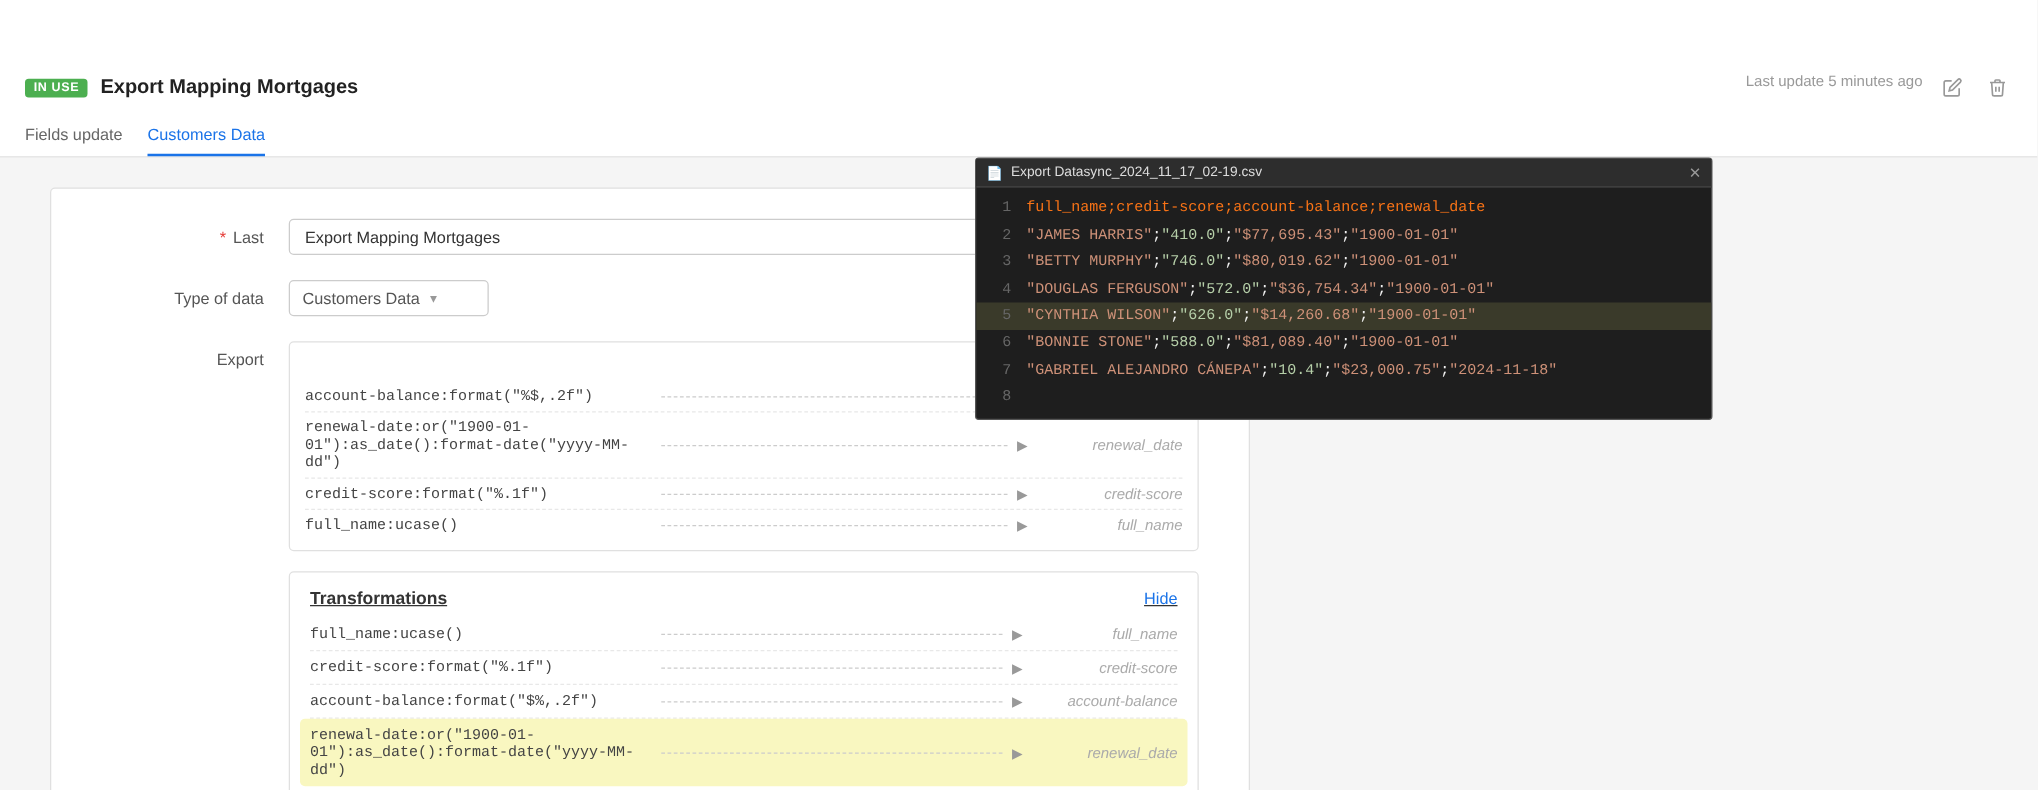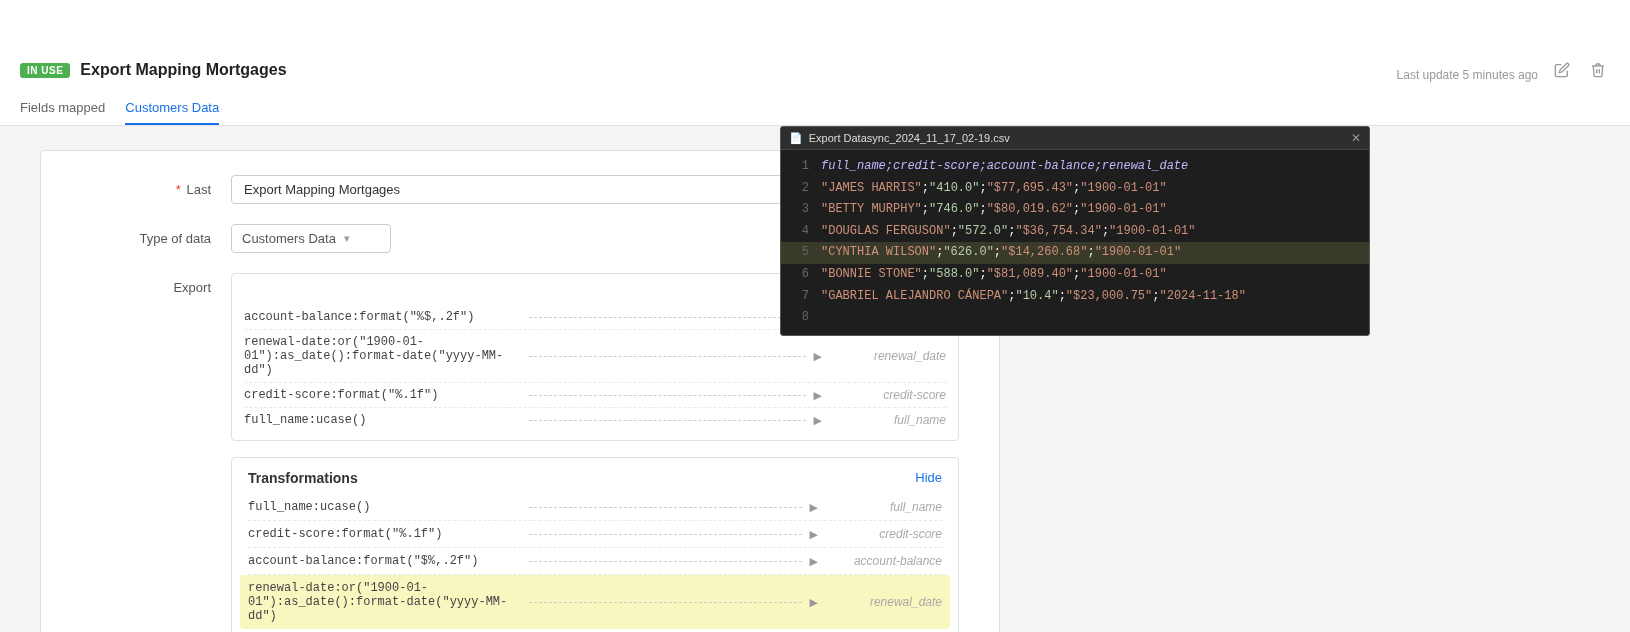--- a/index.html
+++ b/index.html
@@ -6,21 +6,21 @@
     body { font-family: -apple-system, BlinkMacSystemFont, 'Segoe UI', sans-serif; font-size: 13px; background: #f5f5f5; color: #333; }
     
     .page-wrapper { width: 1630px; min-height: 632px; background: #f5f5f5; display: flex; flex-direction: column; }
     
     
     .header { background: #fff; border-bottom: 1px solid #e0e0e0; padding: 14px 20px 0 20px; }
     .header-top { display: flex; align-items: center; justify-content: space-between; margin-bottom: 10px; margin-top: 44px; }
     .header-left { display: flex; align-items: center; gap: 10px; }
     .badge-in-use { background: #4caf50; color: #fff; font-size: 10px; font-weight: 700; padding: 2px 7px; border-radius: 3px; letter-spacing: 0.5px; }
     .header-title { font-size: 16px; font-weight: 600; color: #222; }
-    .header-right { display: flex; align-items: flex-end; gap: 12px; }
+    .header-right { display: flex; align-items: flex-start; gap: 12px; }
     .last-update { font-size: 12px; color: #999; }
     .icon-btn { background: none; border: none; cursor: pointer; color: #999; padding: 4px; border-radius: 4px; font-size: 16px; display: flex; align-items: center; justify-content: center; }
     .header-tabs { display: flex; gap: 0; }
     .header-tab { padding: 8px 0; margin-right: 20px; font-size: 13px; color: #666; cursor: pointer; border-bottom: 2px solid transparent; text-decoration: none; }
     .header-tab.active { color: #1a73e8; border-bottom: 2px solid #1a73e8; }
     
     
     .main-content { flex: 1; padding: 24px 40px; position: relative; }
     
     .form-container { background: #fff; border: 1px solid #e0e0e0; border-radius: 4px; padding: 24px 40px; max-width: 960px; }
@@ -42,21 +42,21 @@
     .mapping-rows { padding: 0 12px 8px 12px; }
     .mapping-row { display: flex; align-items: center; padding: 5px 0; border-bottom: 1px dashed #e8e8e8; }
     .mapping-row:last-child { border-bottom: none; }
     .mapping-source { flex: 1; font-size: 12px; color: #444; font-family: 'Courier New', monospace; }
     .mapping-dots { flex: 1; border-bottom: 1px dashed #ccc; margin: 0 8px; }
     .mapping-target { font-size: 12px; color: #aaa; font-style: italic; text-align: right; min-width: 120px; }
     .arrow-icon { color: #999; margin-right: 4px; font-size: 11px; }
     
     
     .transformations-section { border: 1px solid #e0e0e0; border-radius: 4px; margin-top: 16px; }
-    .transformations-header { display: flex; justify-content: space-between; align-items: flex-start; padding: 12px 16px 8px 16px; }
+    .transformations-header { display: flex; justify-content: space-between; align-items: flex-end; padding: 12px 16px 8px 16px; text-decoration: underline; }
     .transformations-title { font-size: 14px; font-weight: 600; color: #333; }
     .transformations-rows { padding: 0 16px 12px 16px; }
     .transform-row { display: flex; align-items: center; padding: 6px 0; border-bottom: 1px dashed #e8e8e8; }
     .transform-row:last-child { border-bottom: none; }
     .transform-row.highlighted { background: #f9f7c0; border-radius: 4px; padding: 6px 8px; margin: 0 -8px; }
     .transform-source { flex: 1; font-size: 12px; color: #444; font-family: 'Courier New', monospace; }
     .transform-dots { flex: 1; border-bottom: 1px dashed #ccc; margin: 0 8px; }
     .transform-target { font-size: 12px; color: #aaa; font-style: italic; text-align: right; min-width: 120px; }
     
     
@@ -97,21 +97,21 @@
           <svg width="16" height="16" viewBox="0 0 24 24" fill="none" stroke="currentColor" stroke-width="2">
             <polyline points="3 6 5 6 21 6"></polyline>
             <path d="M19 6l-1 14a2 2 0 0 1-2 2H8a2 2 0 0 1-2-2L5 6"></path>
             <path d="M10 11v6M14 11v6"></path>
             <path d="M9 6V4a1 1 0 0 1 1-1h4a1 1 0 0 1 1 1v2"></path>
           </svg>
         </button>
       </div>
     </div>
     <div class="header-tabs">
-      <a class="header-tab">Fields mapped</a>
+      <a class="header-tab">Fields update</a>
       <a class="header-tab active">Customers Data</a>
     </div>
   </div>
 
   <div class="main-content">
 
     <div class="form-container">
 
       <div class="form-row">
         <div class="form-label">
@@ -210,21 +210,21 @@
 
     <div class="csv-popup">
       <div class="csv-popup-header">
         <span class="csv-file-icon">📄</span>
         <span class="csv-filename">Export Datasync_2024_11_17_02-19.csv</span>
         <span class="csv-close">✕</span>
       </div>
       <div class="csv-content">
         <div class="csv-line csv-header-line">
           <span class="csv-line-num">1</span>
-          <span class="csv-line-content" style="color:#c4b5fd;font-style:italic;">full_name;credit-score;account-balance;renewal_date</span>
+          <span class="csv-line-content" style="color:#f97316;">full_name;credit-score;account-balance;renewal_date</span>
         </div>
         <div class="csv-line">
           <span class="csv-line-num">2</span>
           <span class="csv-line-content"><span style="color:#ce9178;">"JAMES HARRIS"</span>;<span style="color:#b5cea8;">"410.0"</span>;<span style="color:#ce9178;">"$77,695.43"</span>;<span style="color:#ce9178;">"1900-01-01"</span></span>
         </div>
         <div class="csv-line">
           <span class="csv-line-num">3</span>
           <span class="csv-line-content"><span style="color:#ce9178;">"BETTY MURPHY"</span>;<span style="color:#b5cea8;">"746.0"</span>;<span style="color:#ce9178;">"$80,019.62"</span>;<span style="color:#ce9178;">"1900-01-01"</span></span>
         </div>
         <div class="csv-line">

